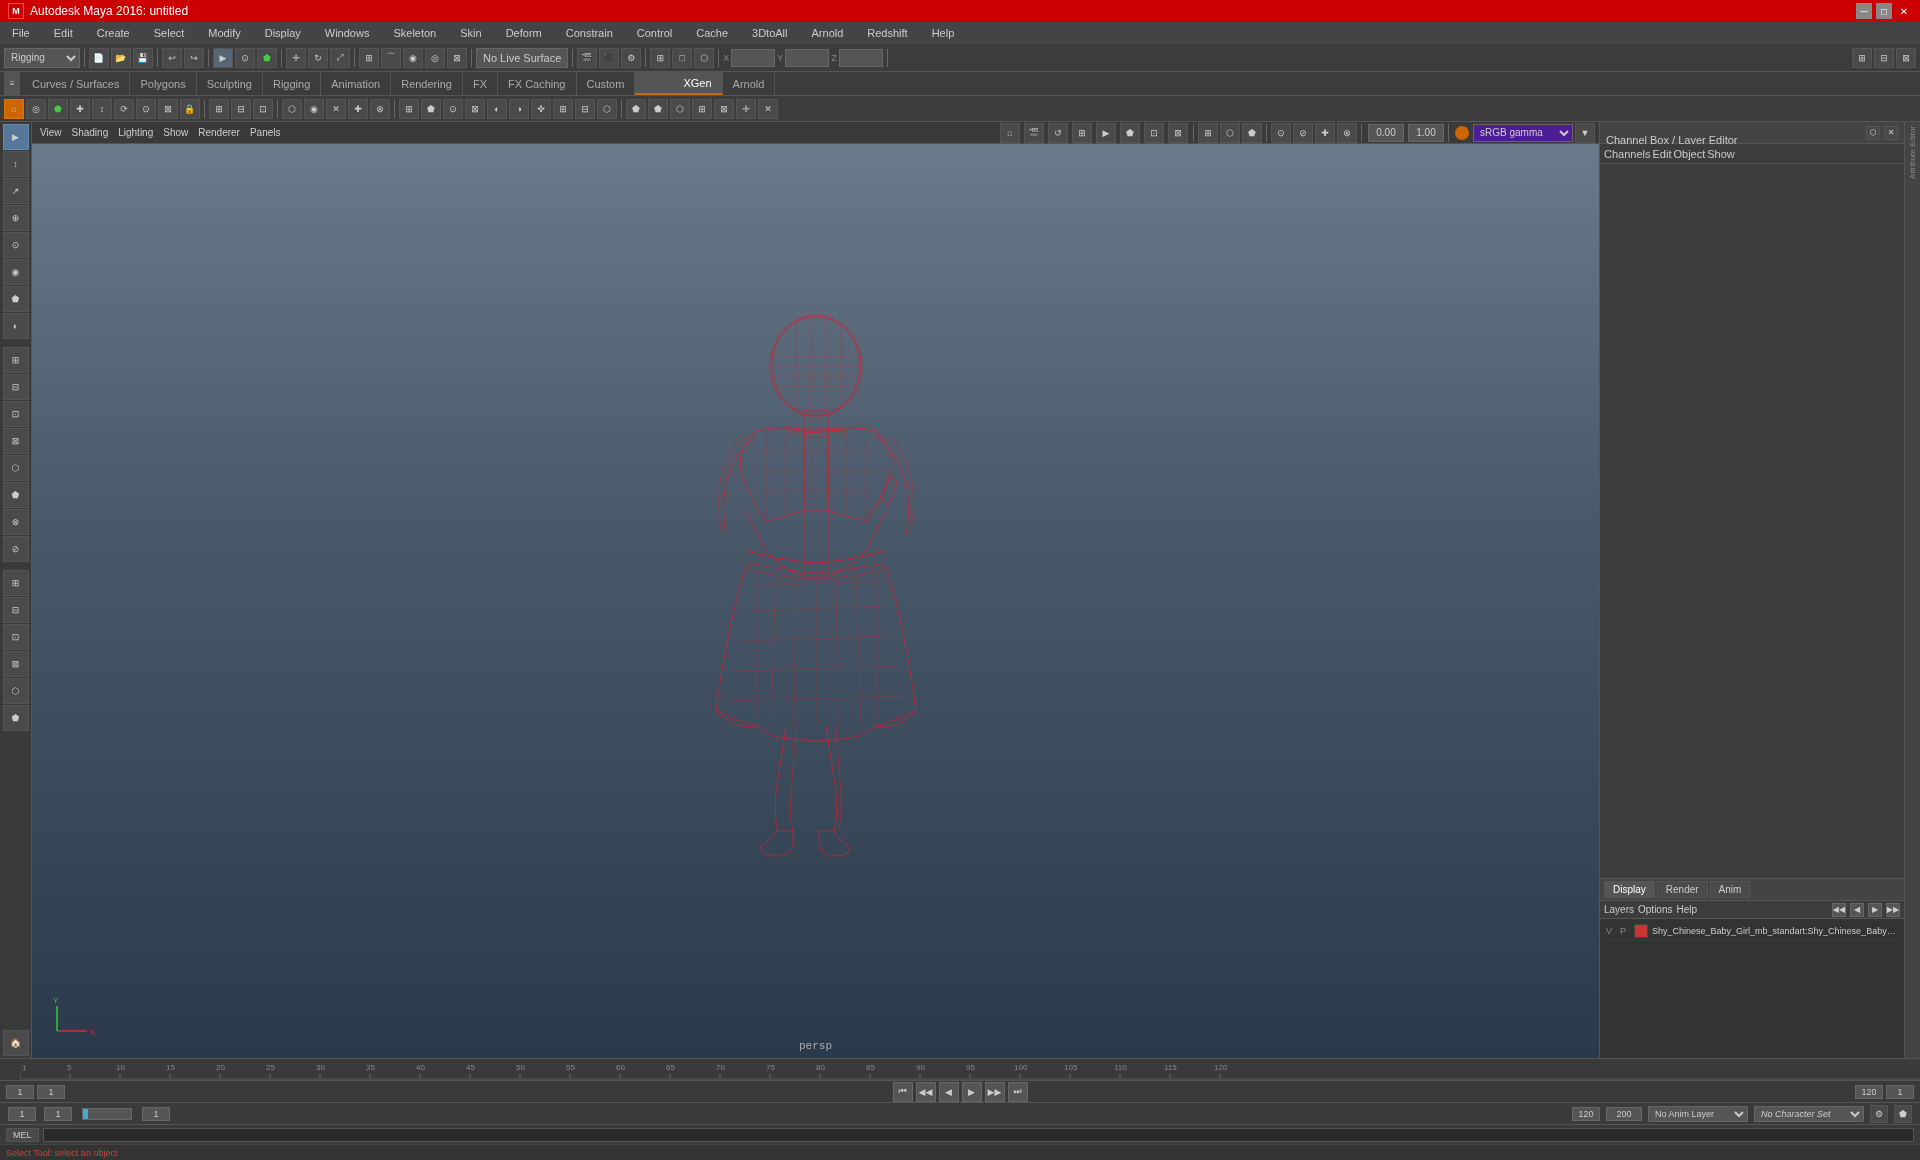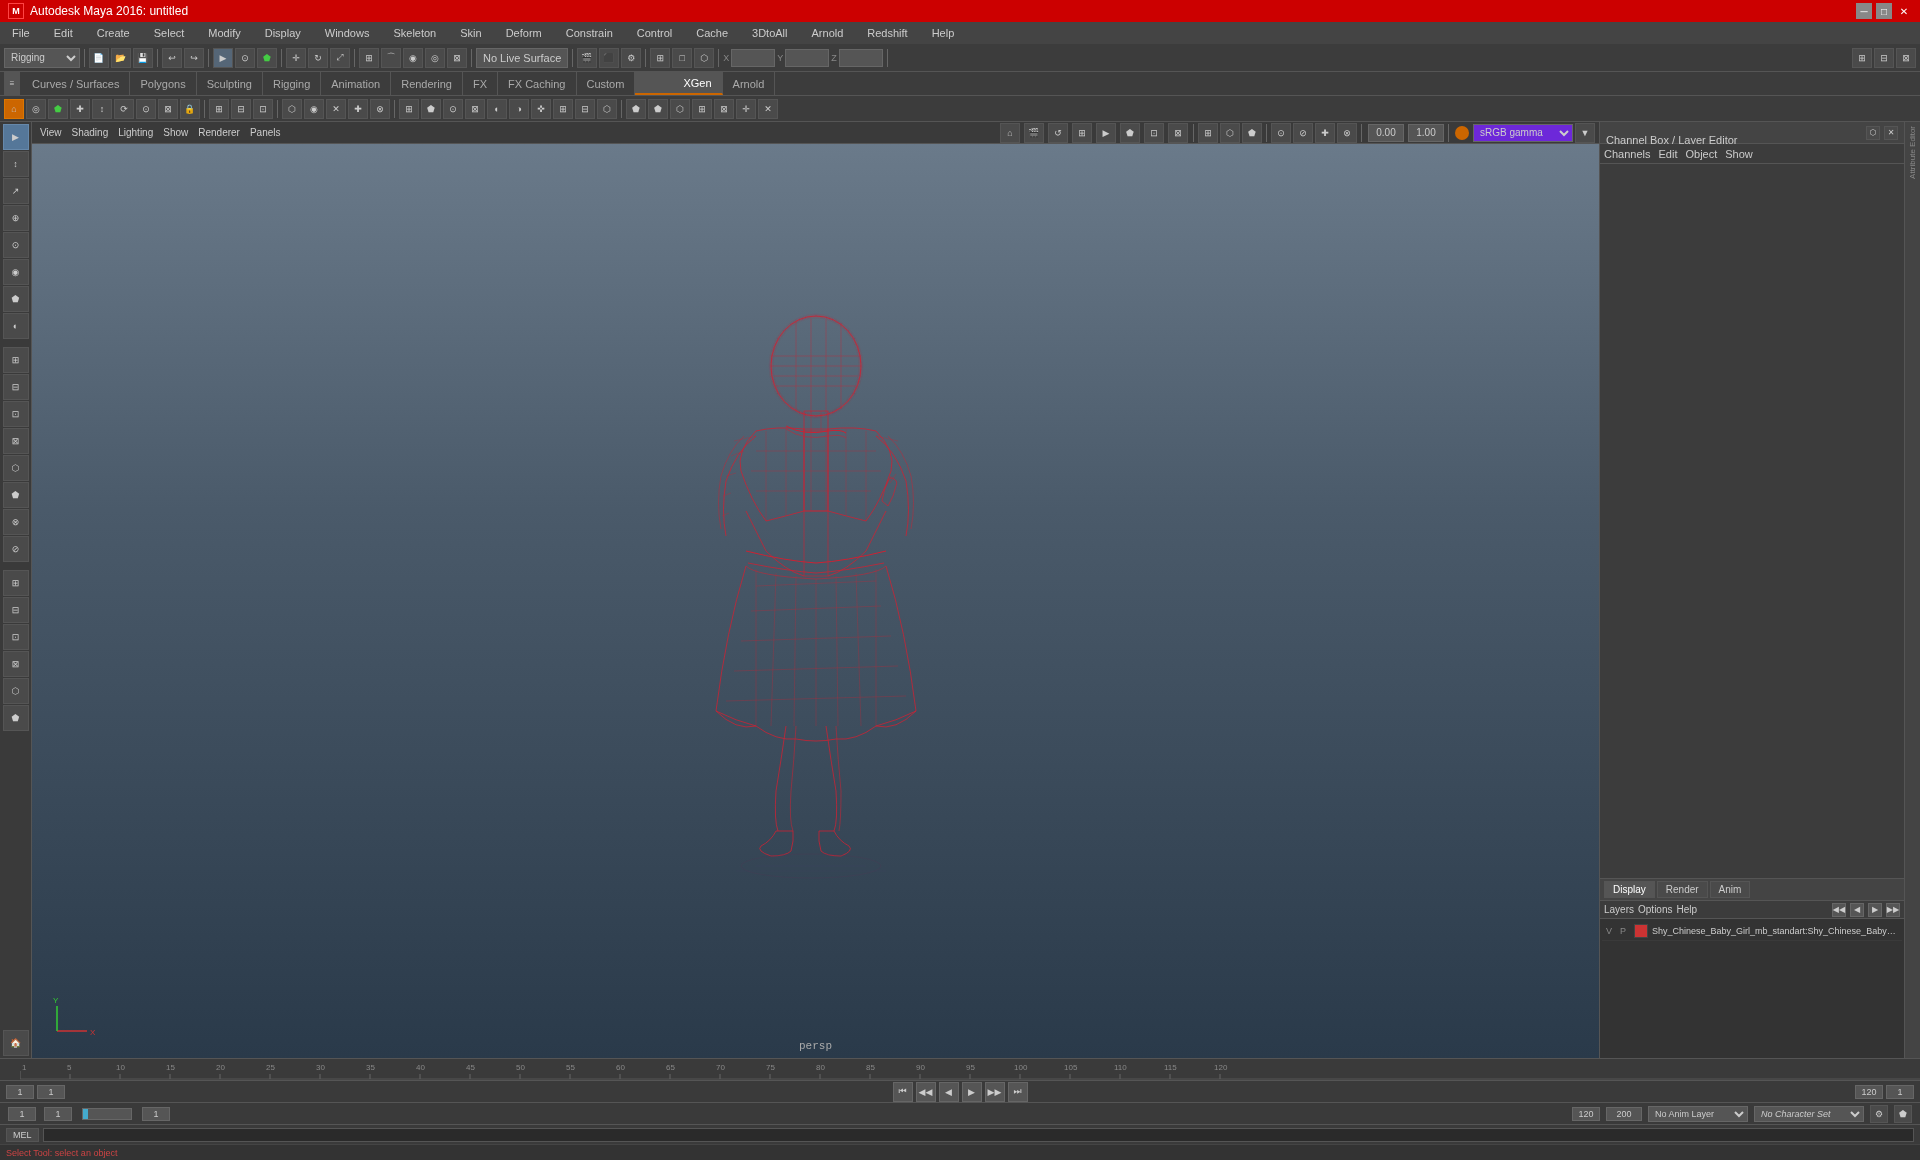--- a/index.html
+++ b/index.html
@@ -206,21 +206,21 @@
       font-size: 11px;
       color: #ccc;
       margin-top: 15px;
     }
     #channel-box-toolbar {
       height: 20px;
       background: #3c3c3c;
       display: flex;
       align-items: center;
       padding: 0 4px;
-      gap: 8px;
+      gap: 2px;
       border-bottom: 1px solid #555;
     }
     .cb-menu {
       font-size: 11px;
       color: #ccc;
       cursor: pointer;
     }
     #channel-box-content {
       flex: 1;
       background: #3c3c3c;
@@ -363,21 +363,21 @@
       border: 1px solid #666;
       color: #ccc;
       height: 18px;
       font-size: 10px;
       padding: 0 3px;
       width: 40px;
       text-align: center;
     }
 
     .color-space-select {
-      background: #6d28d9;
+      background: #4c1d95;
       border: 1px solid #666;
       color: #ccc;
       height: 18px;
       font-size: 10px;
       padding: 0 2px;
       width: 100px;
     }
 
     
     #timeline-wrapper {

